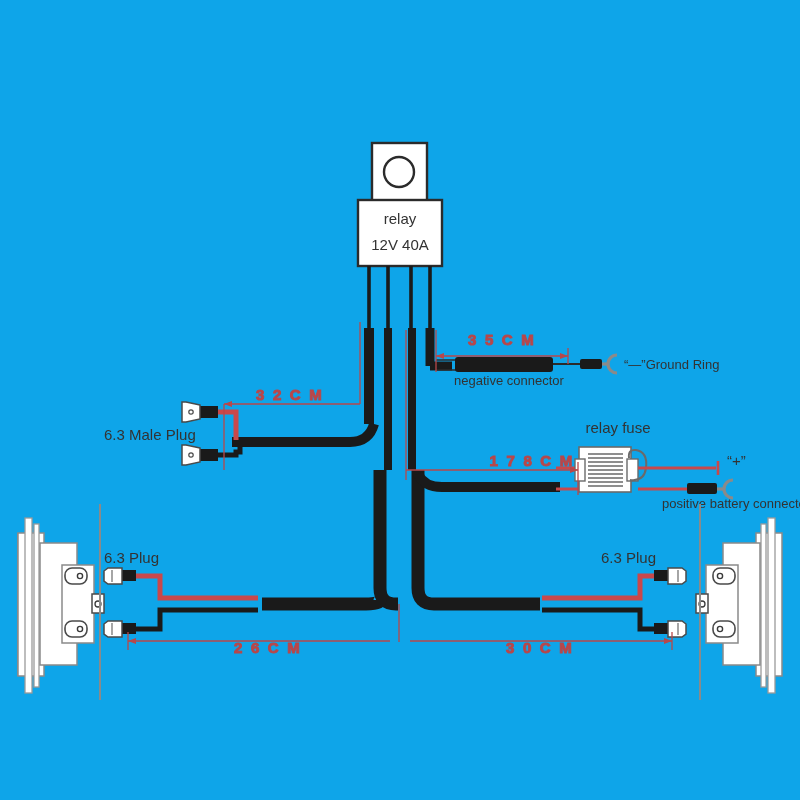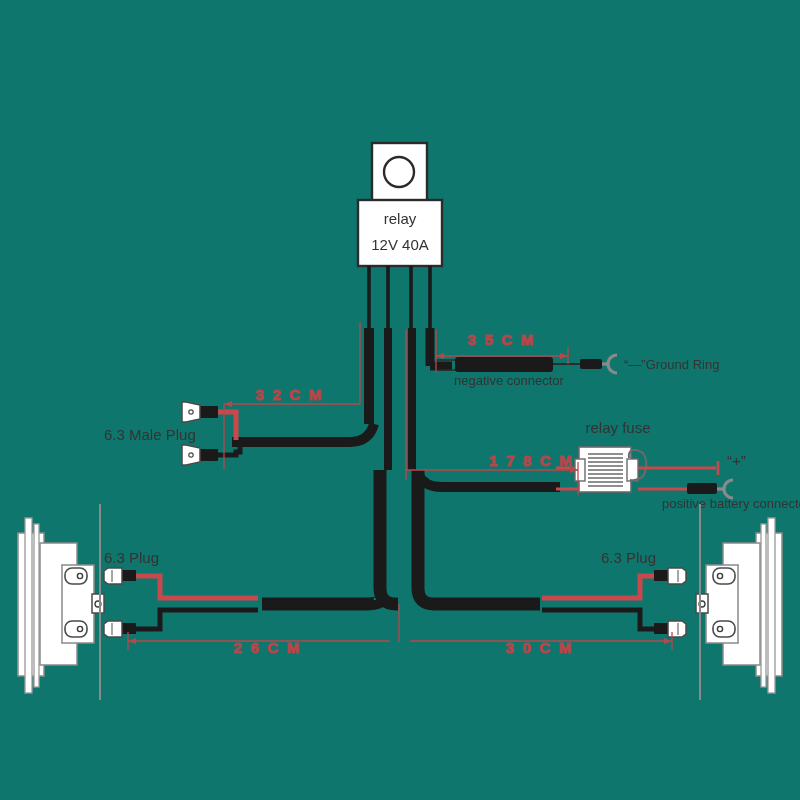--- a/index.html
+++ b/index.html
@@ -7,21 +7,21 @@
     padding: 0;
     background: #ffffff;
   }
   body {
     font-family: "Liberation Sans", sans-serif;
   }
   #diagram-root {
     position: relative;
     width: 800px;
     height: 800px;
-    background: #0f766e;
+    background: #0ea5e9;
     overflow: hidden;
   }
   svg.harness {
     display: block;
     width: 800px;
     height: 800px;
   }
   text {
     font-family: "Liberation Sans", sans-serif;
     fill: #2b2b2b;

